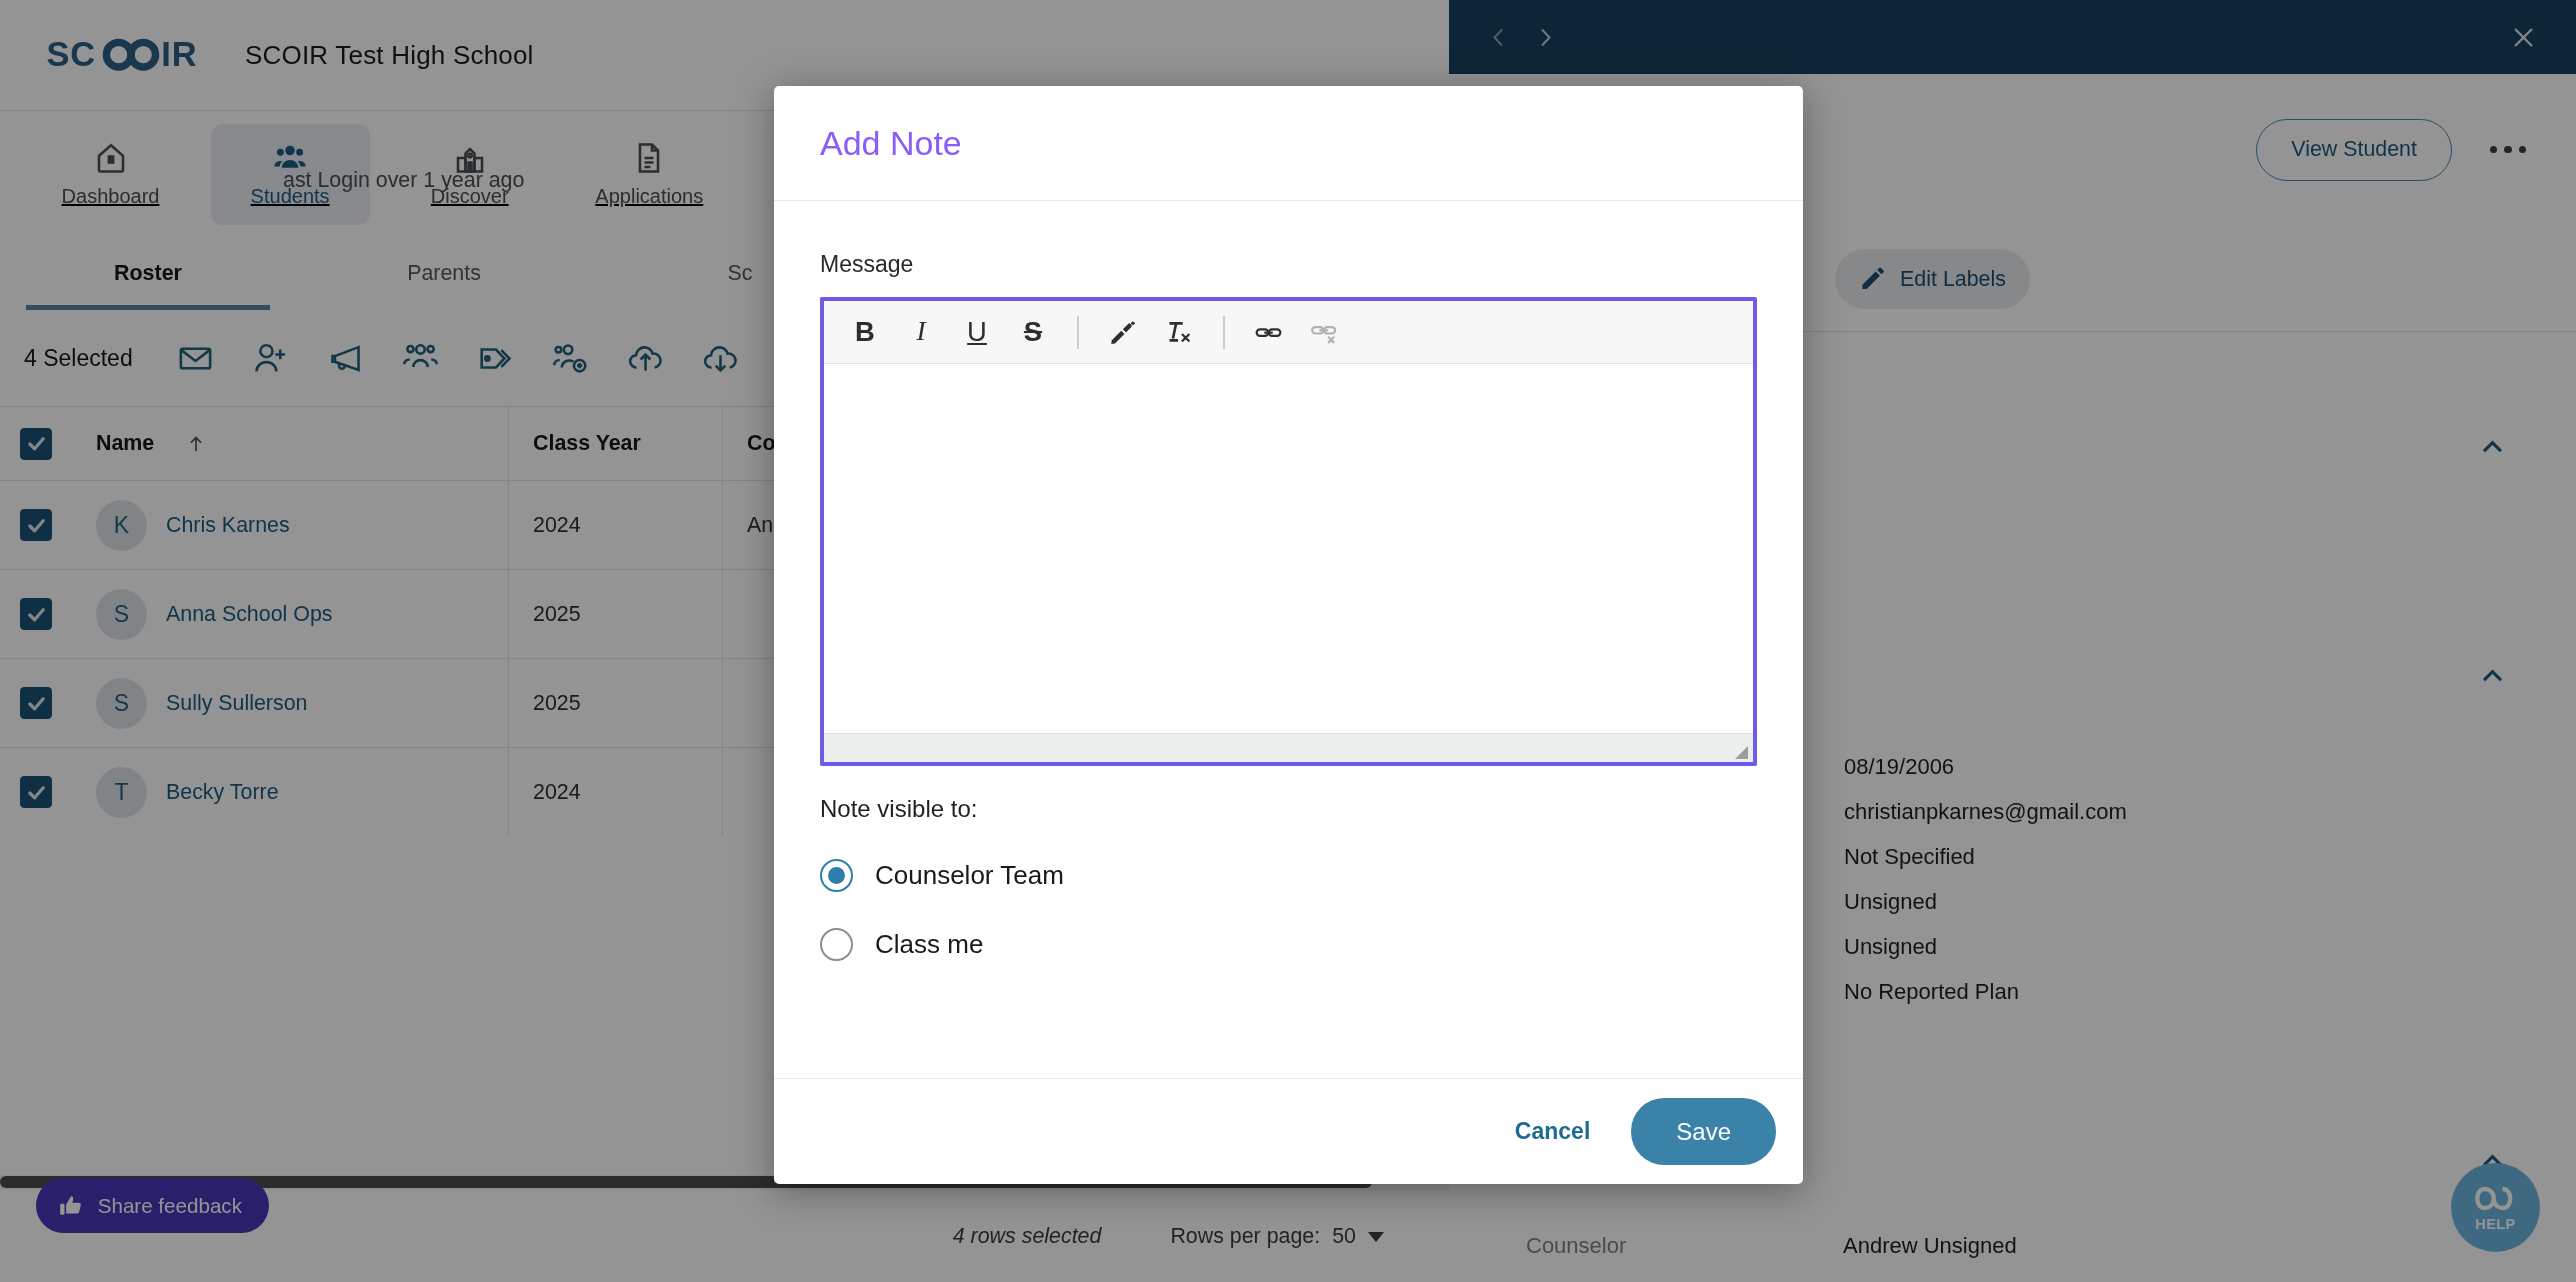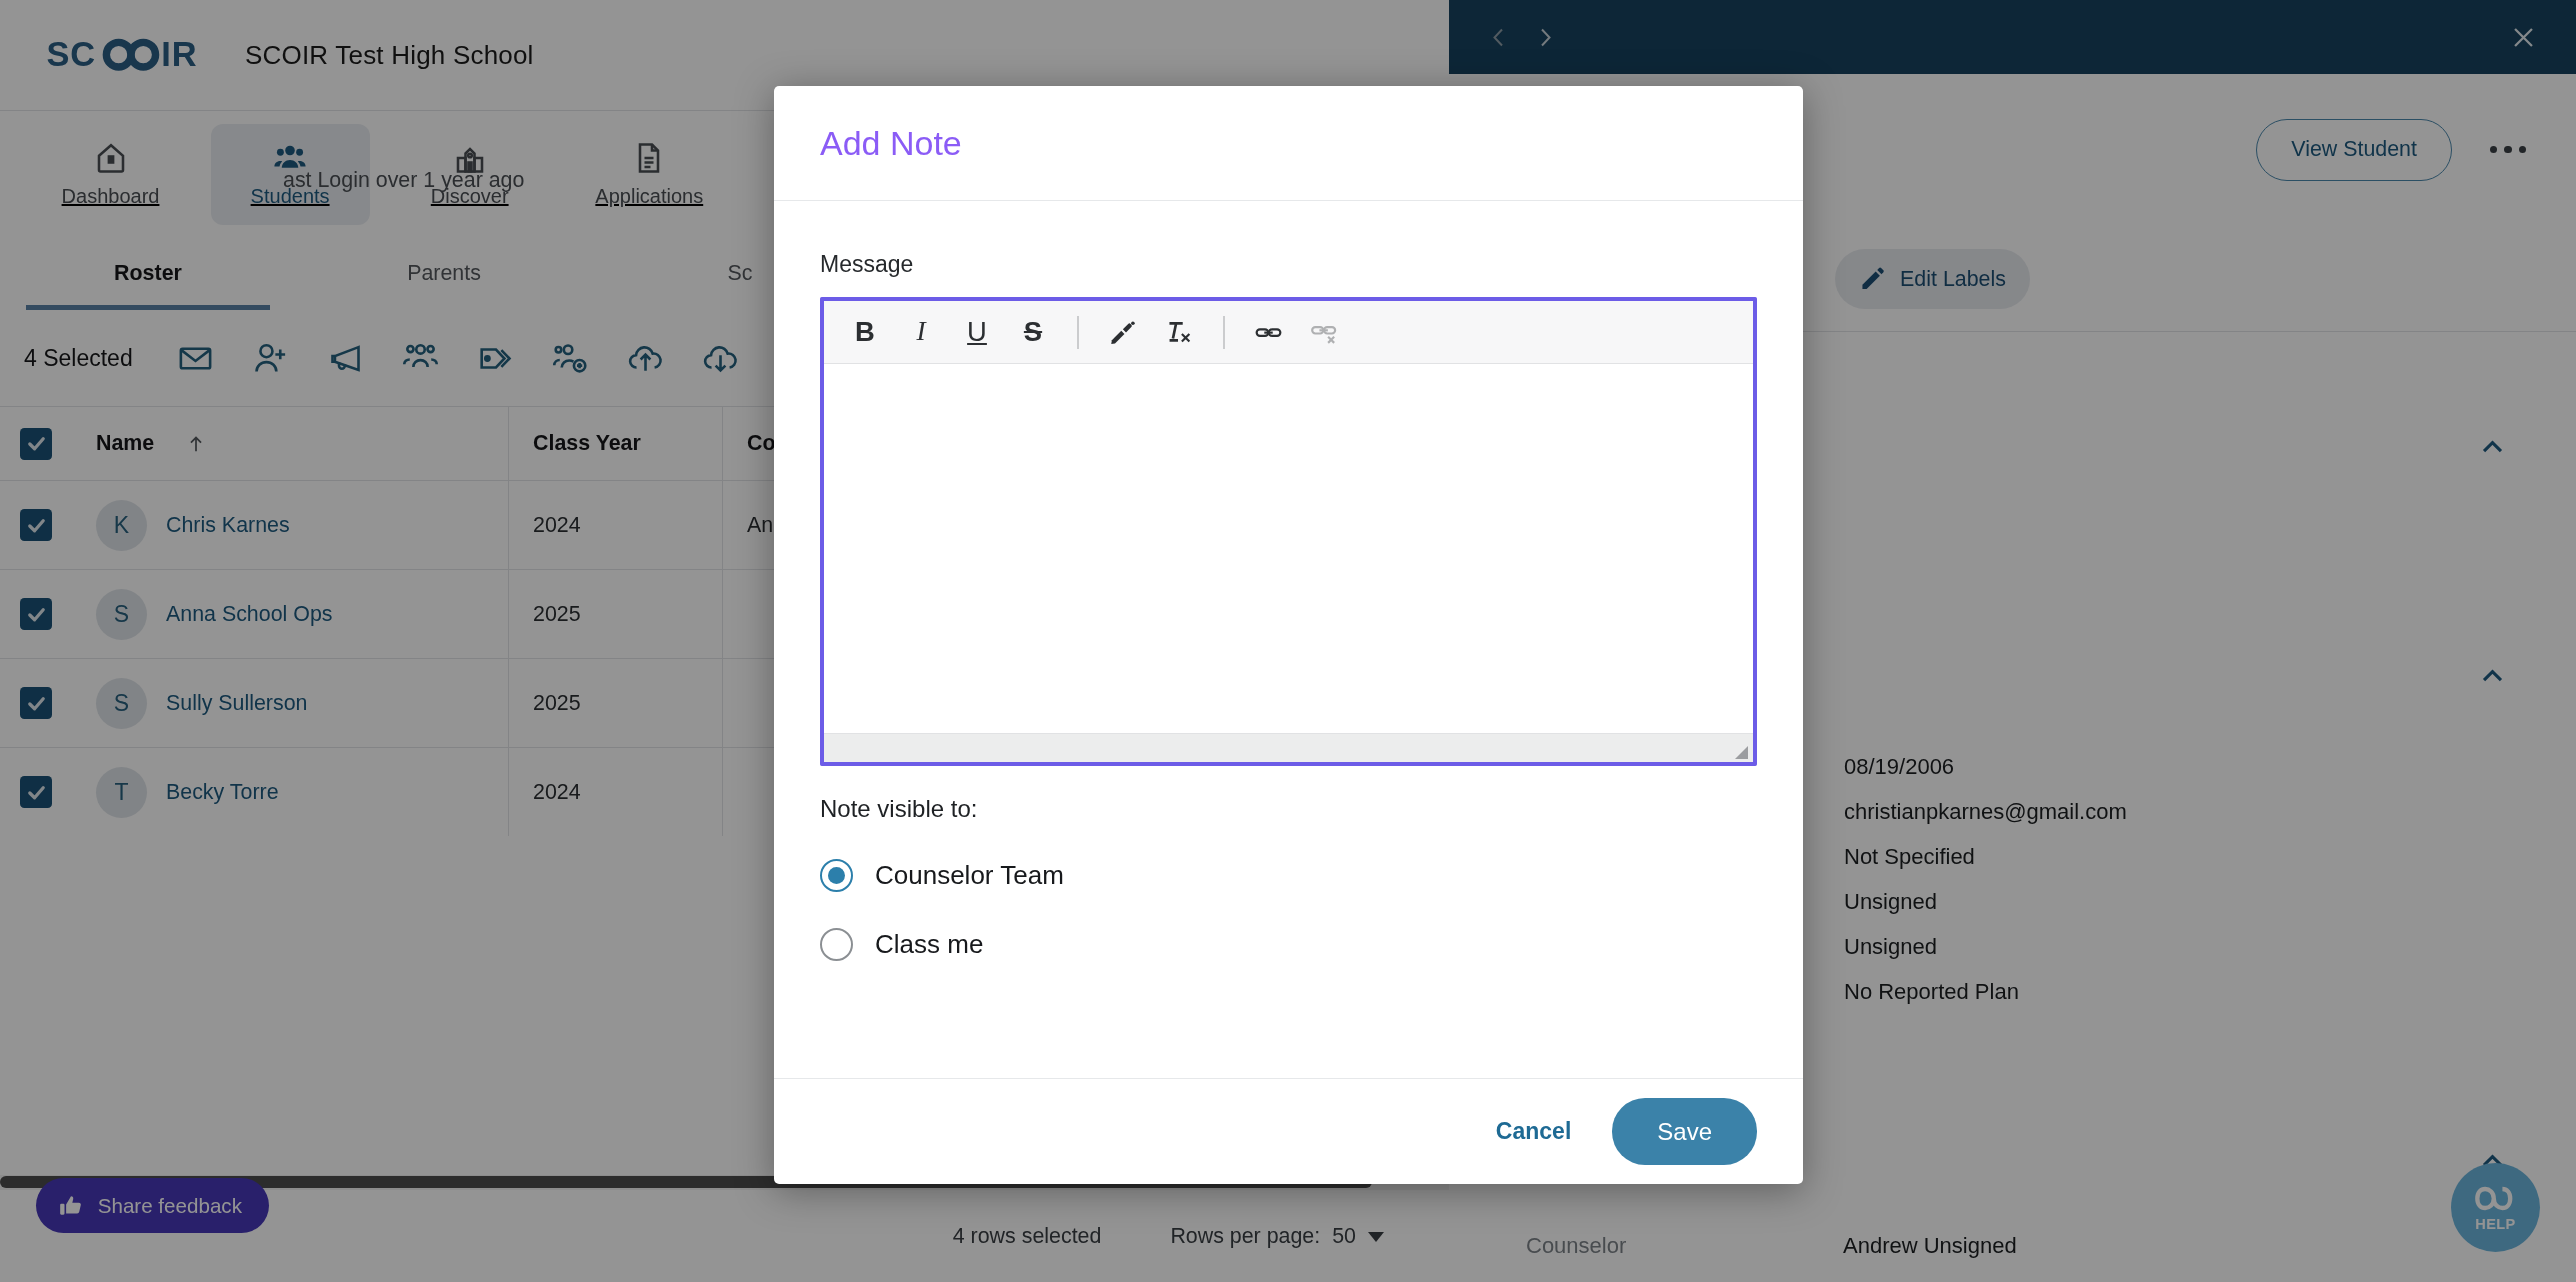--- a/index.html
+++ b/index.html
@@ -95,21 +95,21 @@
   }
   .stu-name { font-size: 21.4px; color: #1e5b80; }
   .sort-arrow { width: 22px; height: 22px; margin-left: 12px; }
 
   
   .table-footer {
     position: absolute; left: 0; bottom: 0; width: 1449px; height: 93px;
     display: flex; align-items: center; justify-content: flex-end;
     padding-right: 65px; gap: 69px; background: #ffffff;
   }
-  .foot-txt { font-size: 21.4px; color: #3a3f44; }
+  .foot-txt { font-size: 21.4px; color: #3a3f44; font-style: italic; }
   .rpp { display:flex; align-items:center; gap: 12px; font-size: 21.4px; color:#3a3f44;}
   .caret-dn { width: 0;height:0;border-left:8.6px solid transparent;border-right:8.6px solid transparent;border-top:10.3px solid #3a3f44; }
 
   .hscroll {
     position:absolute; left:0; bottom: 93px; width: 1449px; height: 15.4px;
     background:#f1f1f1;
   }
   .hscroll .thumb { position:absolute; left:0; top:1.7px; width: 1372px; height: 12px; background:#4d4d4d; border-radius:6px;}
 
   .feedback-pill {
@@ -219,21 +219,21 @@
     width: 33px; height: 33px; border-radius: 50%;
     border: 2.6px solid #8b8f93; display:flex; align-items:center; justify-content:center;
   }
   .radio.on { border-color: #2c7fab; }
   .radio.on i { width: 17px; height: 17px; border-radius: 50%; background: #2c7fab; display:block; }
   .radio-label { font-size: 26px; color: #17191c; }
 
   .modal-foot {
     height: 106px; border-top: 0.9px solid #e6e8ea;
     display:flex; align-items:center; justify-content:flex-end;
-    padding-right: 46px; gap: 41px;
+    padding-right: 27px; gap: 41px;
   }
   .btn-cancel { font-size: 23px; color: #1e6a94; font-weight: bold; background:none;border:none; }
   .btn-save {
     height: 67px; padding: 0 45px; border-radius: 33px; background: #3b82a9;
     color: #fff; font-size: 24px; border:none;
   }
 </style>
 </head>
 <body>
 

